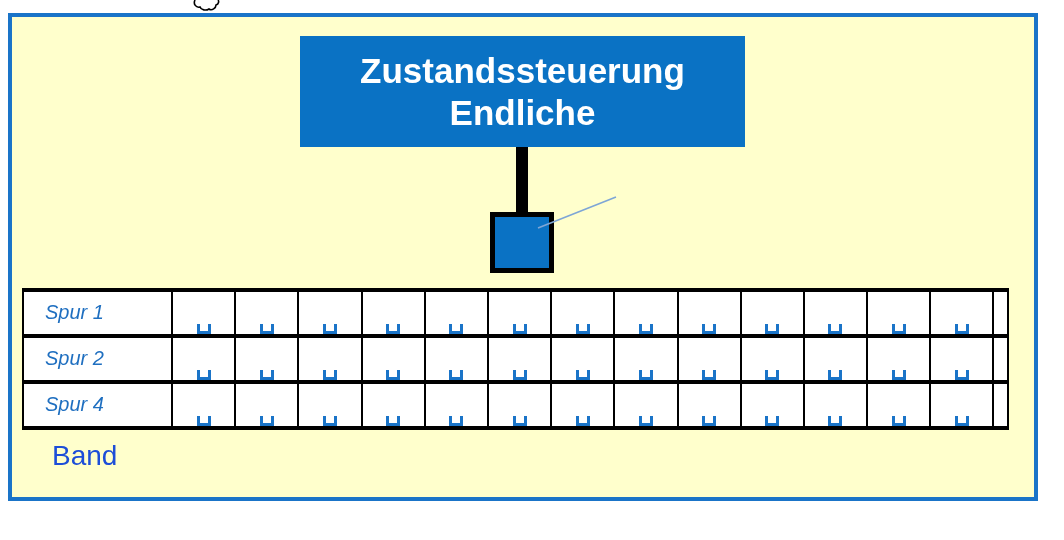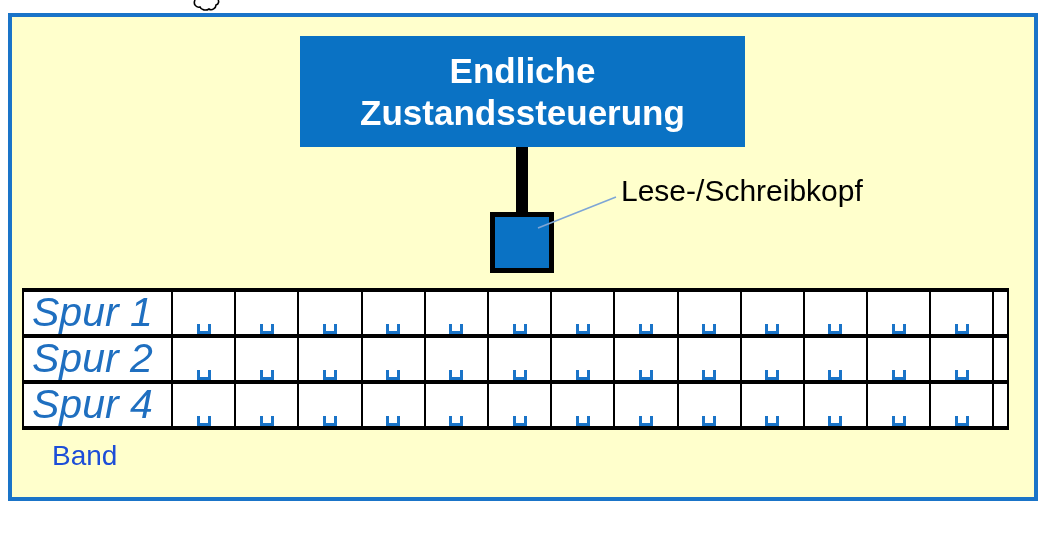--- a/index.html
+++ b/index.html
@@ -48,22 +48,22 @@
     grid-template-columns:149px repeat(13, 63.2px) 15px;
     height:46px;
     border-left:2px solid var(--table-line);
     border-bottom:4px solid var(--table-line);
   }
   .tape-cell {
     position:relative; background:var(--cell-bg);
     border-right:2px solid var(--table-line);
   }
   .tape-label {
-    font-style:italic; font-size:41px; line-height:41px;
-    color:var(--track-label); padding-left:8px; white-space:nowrap;
+    font-style:italic; font-size:20px; line-height:41px;
+    color:var(--track-label); padding-left:21px; white-space:nowrap;
   }
   .blank {
     position:absolute; bottom:0; left:50%; margin-left:-7px;
     width:14px; height:10px;
     border-left:3px solid var(--blank-color);
     border-right:3px solid var(--blank-color);
     border-bottom:3px solid var(--blank-color);
   }
 
   .band-label {
@@ -72,35 +72,34 @@
   }
 </style>
 </head>
 <body>
 
 <div class="stage">
 
   <div class="panel"></div>
 
   <div class="controller">
+    <div>Zustandssteuerung</div>
     <div>Endliche</div>
-    <div>Zustandssteuerung</div>
   </div>
 
   <div class="stem"></div>
 
   <div class="head"></div>
 
   <svg class="overlay" viewBox="0 0 1064 540" xmlns="http://www.w3.org/2000/svg">
     <line x1="538" y1="228" x2="616" y2="197" stroke="var(--pointer-line)" stroke-width="1.6"></line>
     <path d="M 195 0 C 193 4, 196 8, 200 7 C 201 10, 206 11, 209 9
              C 212 11, 216 8, 216 5 C 219 4, 219 1, 218 0" fill="#ffffff" stroke="var(--scribble-stroke)" stroke-width="1.6"></path>
   </svg>
 
-  <div class="head-label">Lese-/Schreibkopf</div>
 
   <div class="tape" id="tape-rows">
       <div class="tape-row">
         <div class="tape-cell tape-label">Spur 1</div>
         <div class="tape-cell">
           <span class="blank" aria-label="␣"></span>
         </div>
         <div class="tape-cell">
           <span class="blank" aria-label="␣"></span>
         </div>

